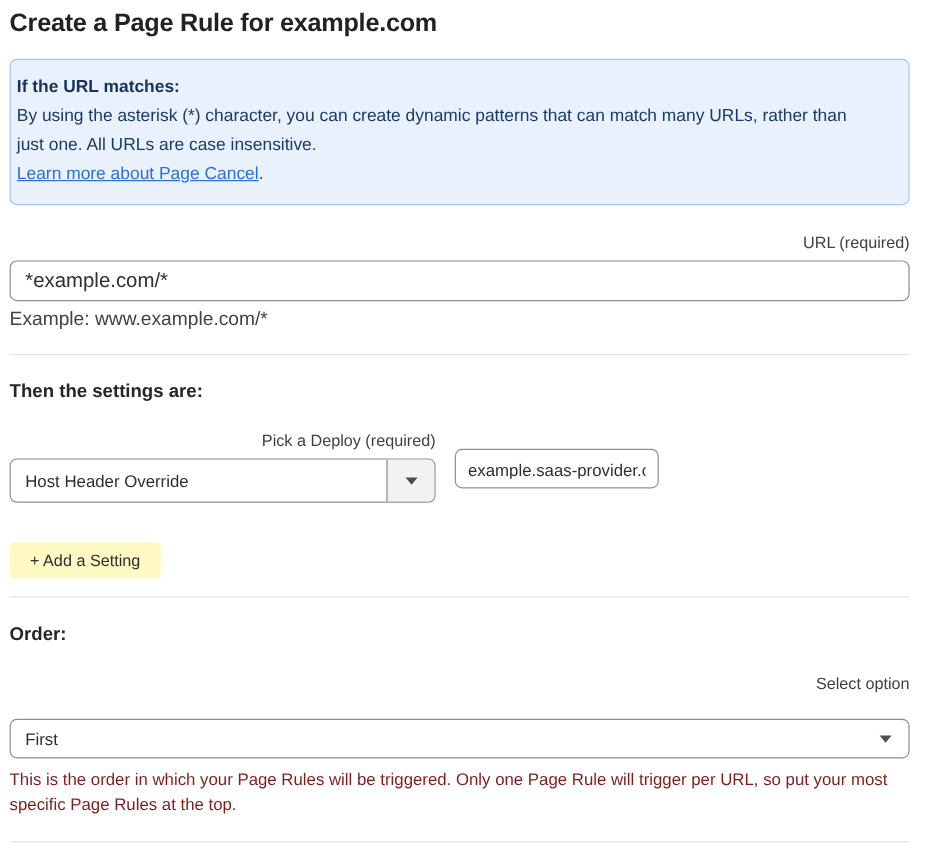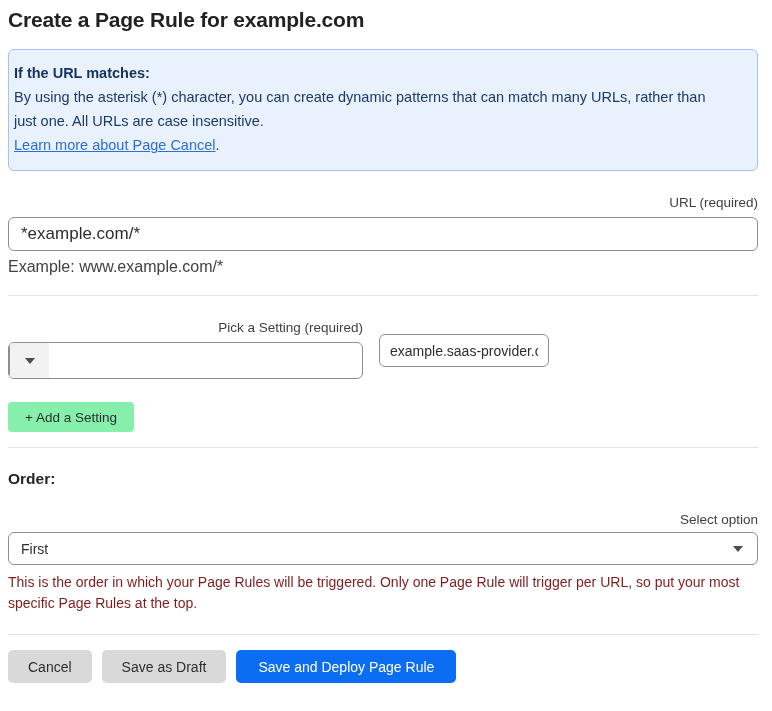--- a/index.html
+++ b/index.html
@@ -140,25 +140,25 @@
     height: 33px;
     border: none;
     border-radius: 5px;
     font-size: 14px;
     font-family: "Liberation Sans", "DejaVu Sans", sans-serif;
     color: #2e2e2e;
     background: #d9d9d9;
     cursor: pointer;
     padding: 0 20px;
   }
-  .btn-add { margin-top: 23px; padding: 0 17px; height: 30px; border-radius: 4px; font-size: 13.5px; background: #86efac; }
+  .btn-add { margin-top: 33px; padding: 0 17px; height: 30px; border-radius: 4px; font-size: 13.5px; background: #fef9c3; }
   .btn-primary { background: #0b6df2; color: #ffffff; padding: 0 22px; }
 
   .order-select {
-    margin-top: 5px;
+    margin-top: 22px;
     width: 750px;
     height: 33px;
     border: 1px solid #8e8e8e;
     border-radius: 6px;
     background: #ffffff;
     display: flex;
     align-items: center;
     justify-content: space-between;
     padding: 0 14px 0 12px;
     font-size: 14px;
@@ -201,25 +201,27 @@
       <a class="info-link">Learn more about Page Cancel</a><span class="info-link-suffix">.</span>
     </div>
   </div>
 
   <div class="field-label mt24">URL (required)</div>
   <input class="text-input mt7" type="text" value="*example.com/*" style="">
   <div class="helper-text">Example: www.example.com/*</div>
 
   <hr class="divider mt19">
 
+  <div class="section-heading mt22">Then the settings are:</div>
 
   <div class="settings-row">
     <div class="setting-col">
-      <div class="field-label">Pick a Setting (required)</div>
+      <div class="field-label">Pick a Deploy (required)</div>
       <div class="select-control">
+        <div class="select-text">Host Header Override</div>
         <div class="select-arrow-box">
           <span class="tri-down"></span>
         </div>
       </div>
     </div>
     <div class="value-col">
       <input class="value-input" type="text" value="example.saas-provider.com" style="">
     </div>
   </div>
 

